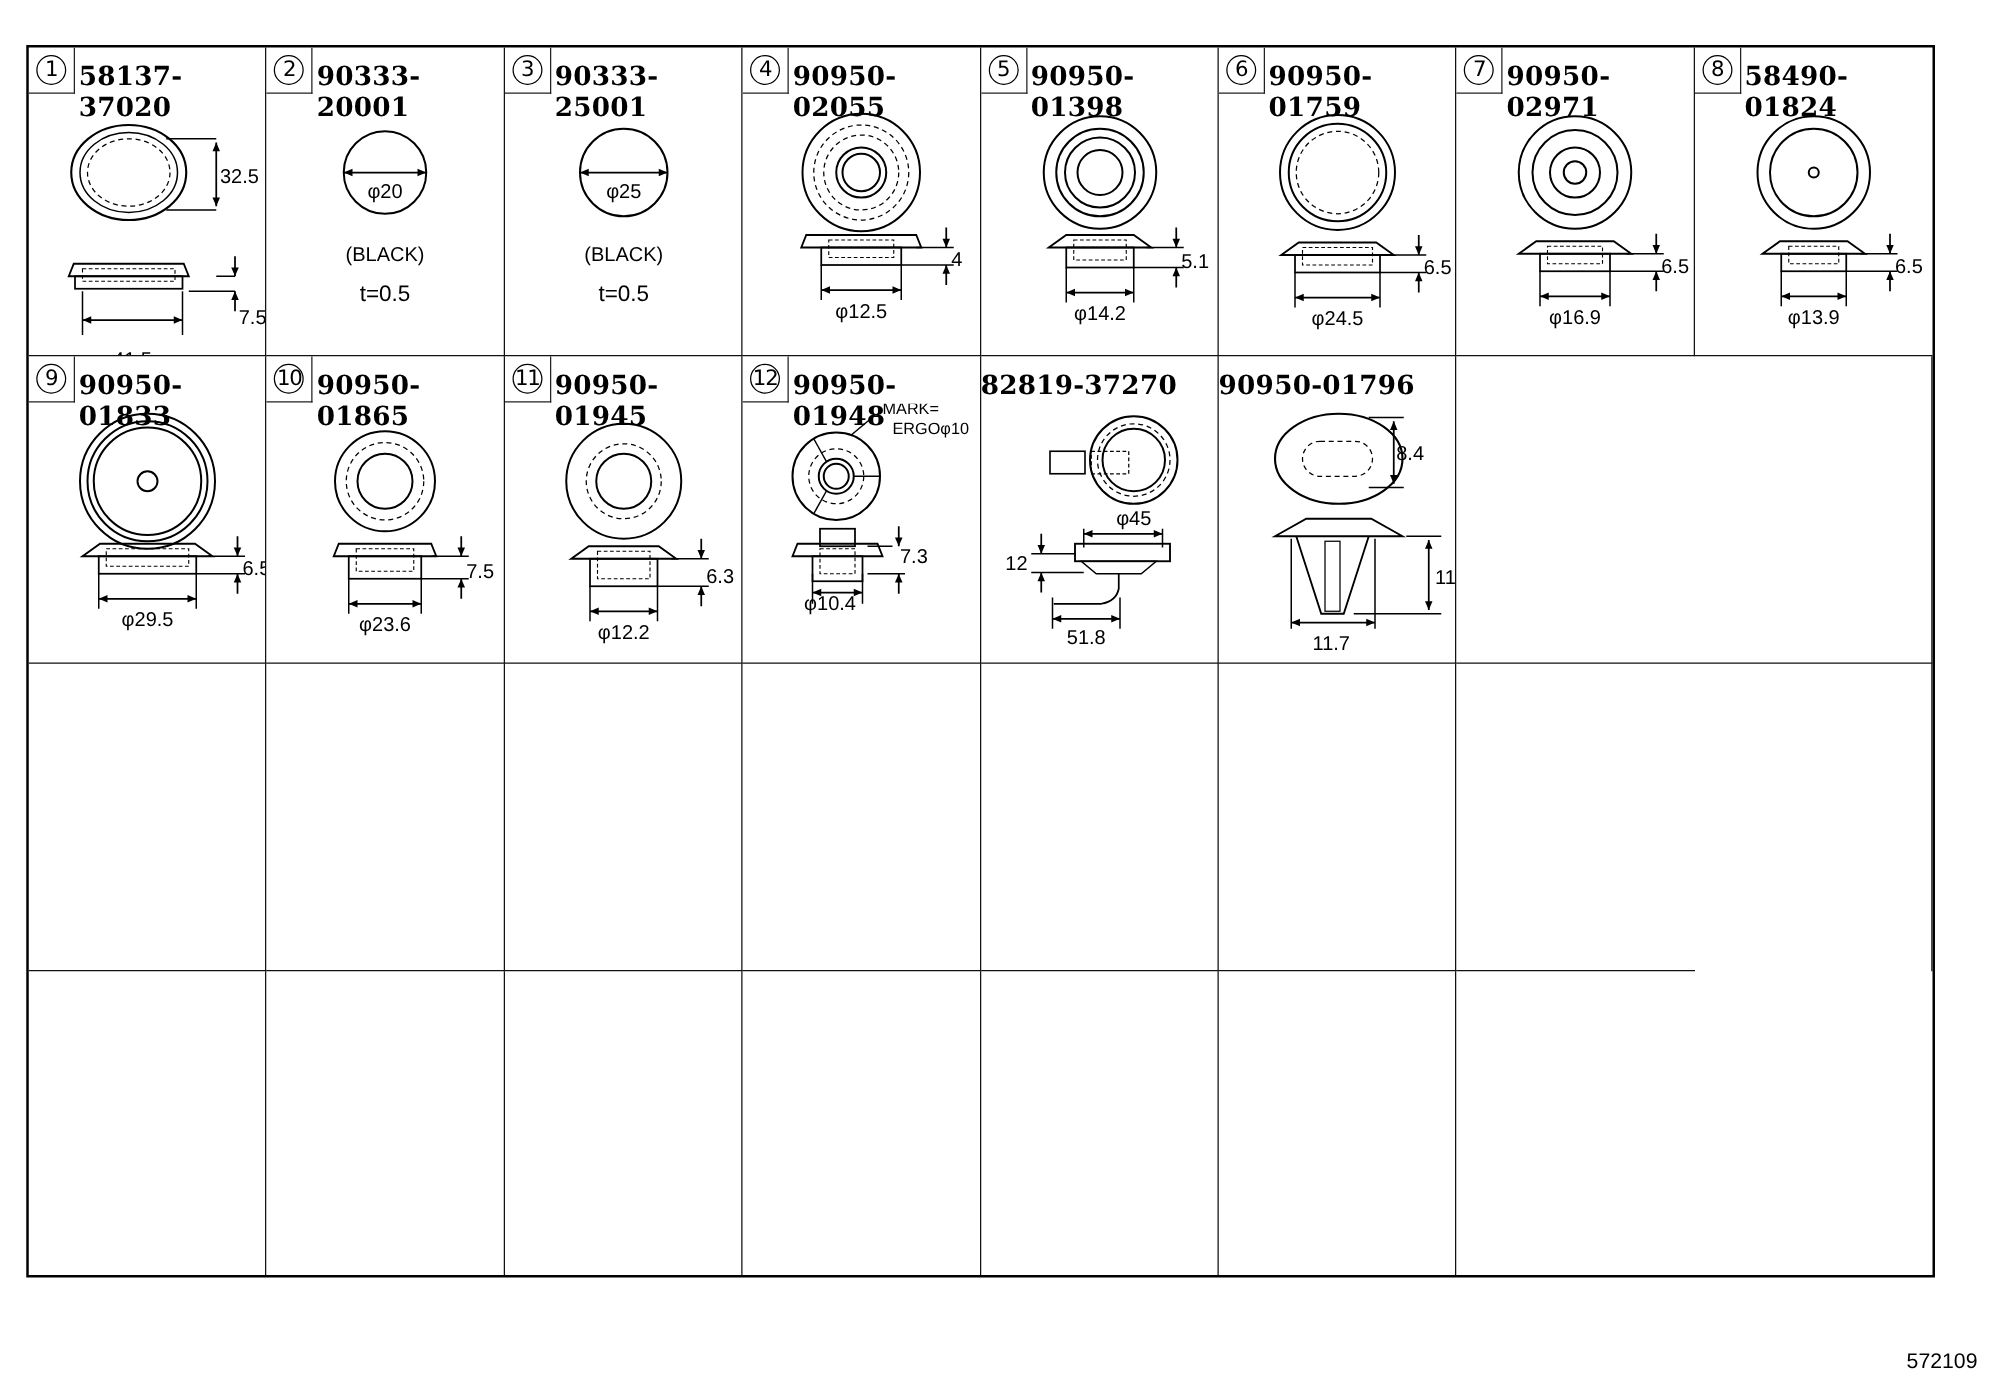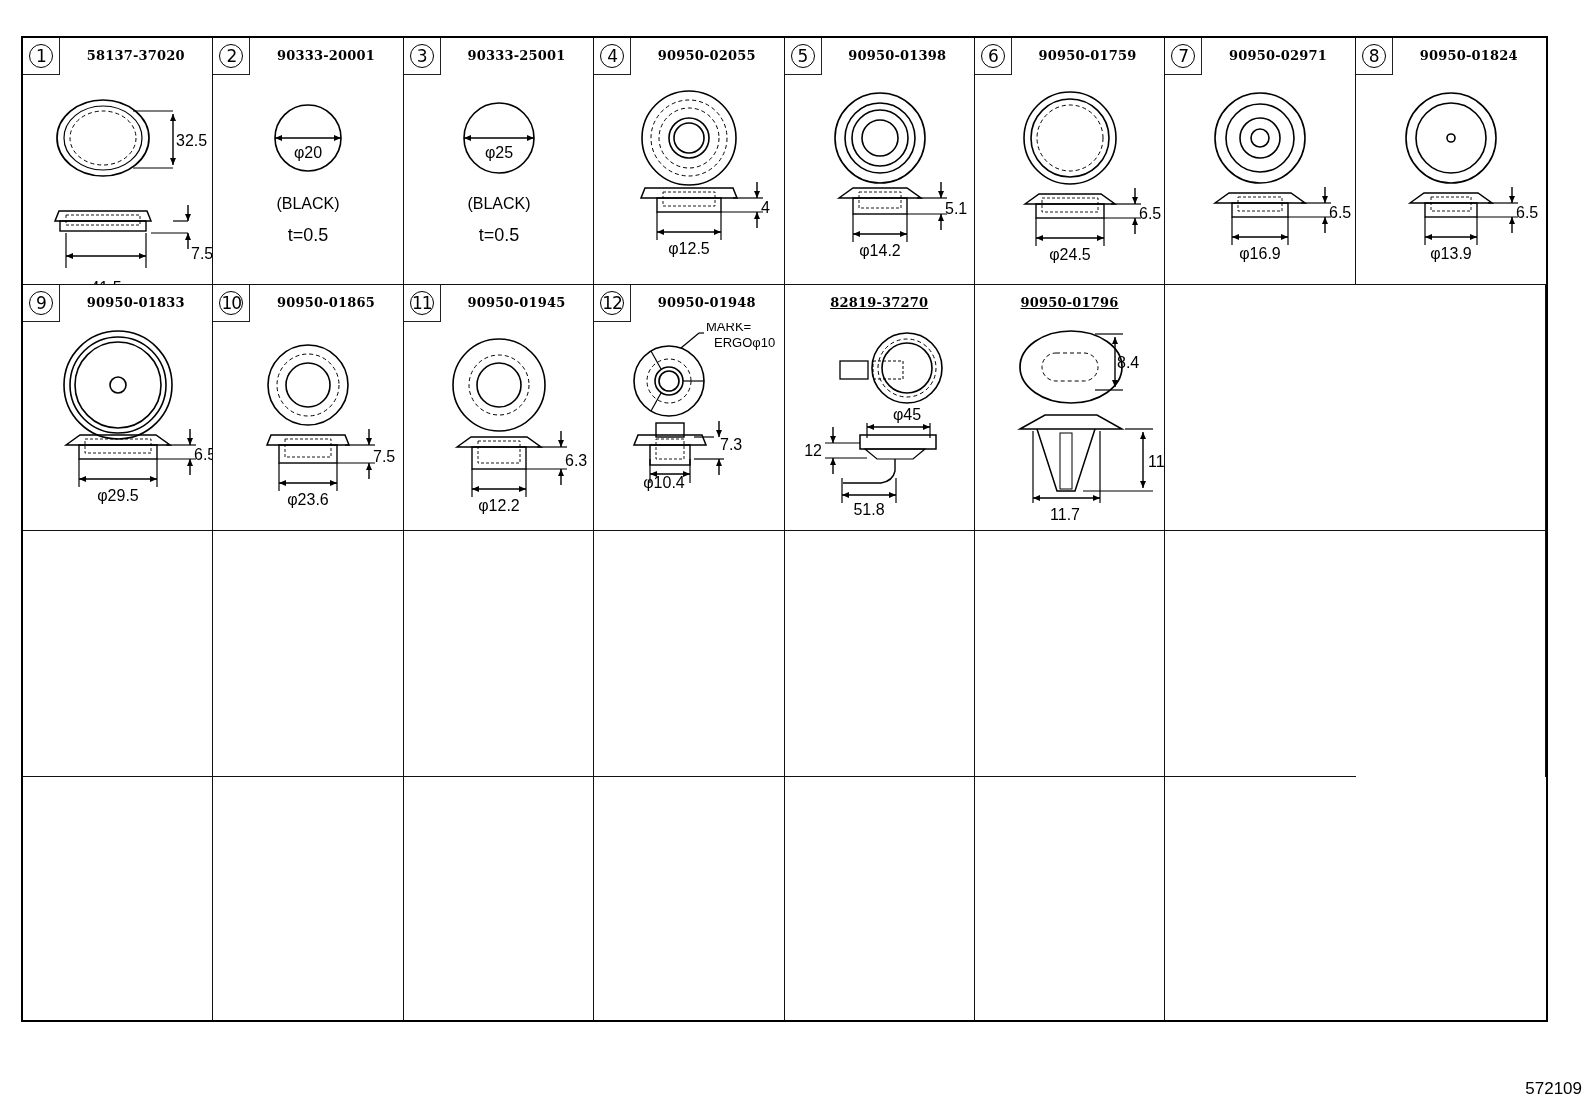--- a/index.html
+++ b/index.html
@@ -3,22 +3,22 @@
 <meta charset="utf-8">
 <style>
   html,body{margin:0;padding:0;background:#fff;}
   body{width:1592px;height:1099px;position:relative;overflow:hidden;font-family:"Liberation Sans",sans-serif;color:#000;}
   #grid{position:absolute;left:21px;top:36px;width:1527px;height:986px;border:2px solid #000;box-sizing:border-box;display:grid;grid-template-columns:repeat(8,1fr);grid-template-rows:247px 246px 246px 1fr;}
   .cell{position:relative;border-right:1.5px solid #111;border-bottom:1.5px solid #111;box-sizing:border-box;overflow:hidden;}
   .cell.lastcol{border-right:none;}
   .cell.lastrow{border-bottom:none;}
   .idx{position:absolute;left:0;top:0;width:37px;height:37px;border-right:1.5px solid #222;border-bottom:1.5px solid #222;box-sizing:border-box;display:flex;align-items:center;justify-content:center;}
   .idx span{display:inline-flex;align-items:center;justify-content:center;width:24px;height:24px;border:1.5px solid #000;border-radius:50%;font-size:17px;font-family:"DejaVu Sans",sans-serif;letter-spacing:-1px;box-sizing:border-box;}
-  .pn{position:absolute;top:10px;left:40px;right:4px;text-align:center;font-family:"DejaVu Serif",serif;font-weight:bold;font-size:13px;letter-spacing:0.2px;}
-  .pn.noidx{left:0;right:0;text-decoration:underline;}
+  .pn{position:absolute;top:10px;left:40px;right:4px;font-family:"DejaVu Serif",serif;font-weight:bold;font-size:21px;letter-spacing:0.2px;}
+  .pn.noidx{left:0;right:0;}
   svg.draw{position:absolute;left:0;top:38px;width:191px;height:208px;}
   svg text{font-family:"Liberation Sans",sans-serif;font-size:16px;fill:#000;}
   #ref{position:absolute;right:10px;bottom:0;font-size:17px;font-family:"Liberation Sans",sans-serif;}
 </style>
 </head>
 <body>
 
 <div id="grid">
     <div class="cell">
       <div class="idx">
@@ -192,21 +192,21 @@
         <line x1="67" y1="161" x2="123" y2="161" stroke="#000" stroke-width="1.4"></line>
         <polygon points="67,161 74,158 74,164"></polygon>
         <polygon points="123,161 116,158 116,164"></polygon>
         <text x="95" y="183" text-anchor="middle">φ16.9</text>
       </svg>
     </div>
     <div class="cell lastcol">
       <div class="idx">
         <span>8</span>
       </div>
-      <div class="pn">90950-01824</div>
+      <div class="pn">58490-01824</div>
       <svg class="draw" viewBox="0 0 191 208">
         <circle cx="95" cy="62" r="45" fill="none" stroke="#000" stroke-width="1.6" stroke-dasharray="none"></circle>
         <circle cx="95" cy="62" r="35" fill="none" stroke="#000" stroke-width="1.6" stroke-dasharray="none"></circle>
         <circle cx="95" cy="62" r="4" fill="none" stroke="#000" stroke-width="1.6" stroke-dasharray="none"></circle>
         <path d="M54,127 L68,117 L122,117 L136,127 Z" fill="none" stroke="#000" stroke-width="1.5"></path>
         <rect x="69" y="127" width="52" height="14" fill="none" stroke="#000" stroke-width="1.4"></rect>
         <rect x="75" y="121" width="40" height="14" fill="none" stroke="#000" stroke-width="0.9" stroke-dasharray="3 2"></rect>
         <line x1="132" y1="127" x2="162" y2="127" stroke="#000" stroke-width="1.2"></line>
         <line x1="121" y1="141" x2="162" y2="141" stroke="#000" stroke-width="1.2"></line>
         <line x1="156" y1="111" x2="156" y2="127" stroke="#000" stroke-width="1.4"></line>

